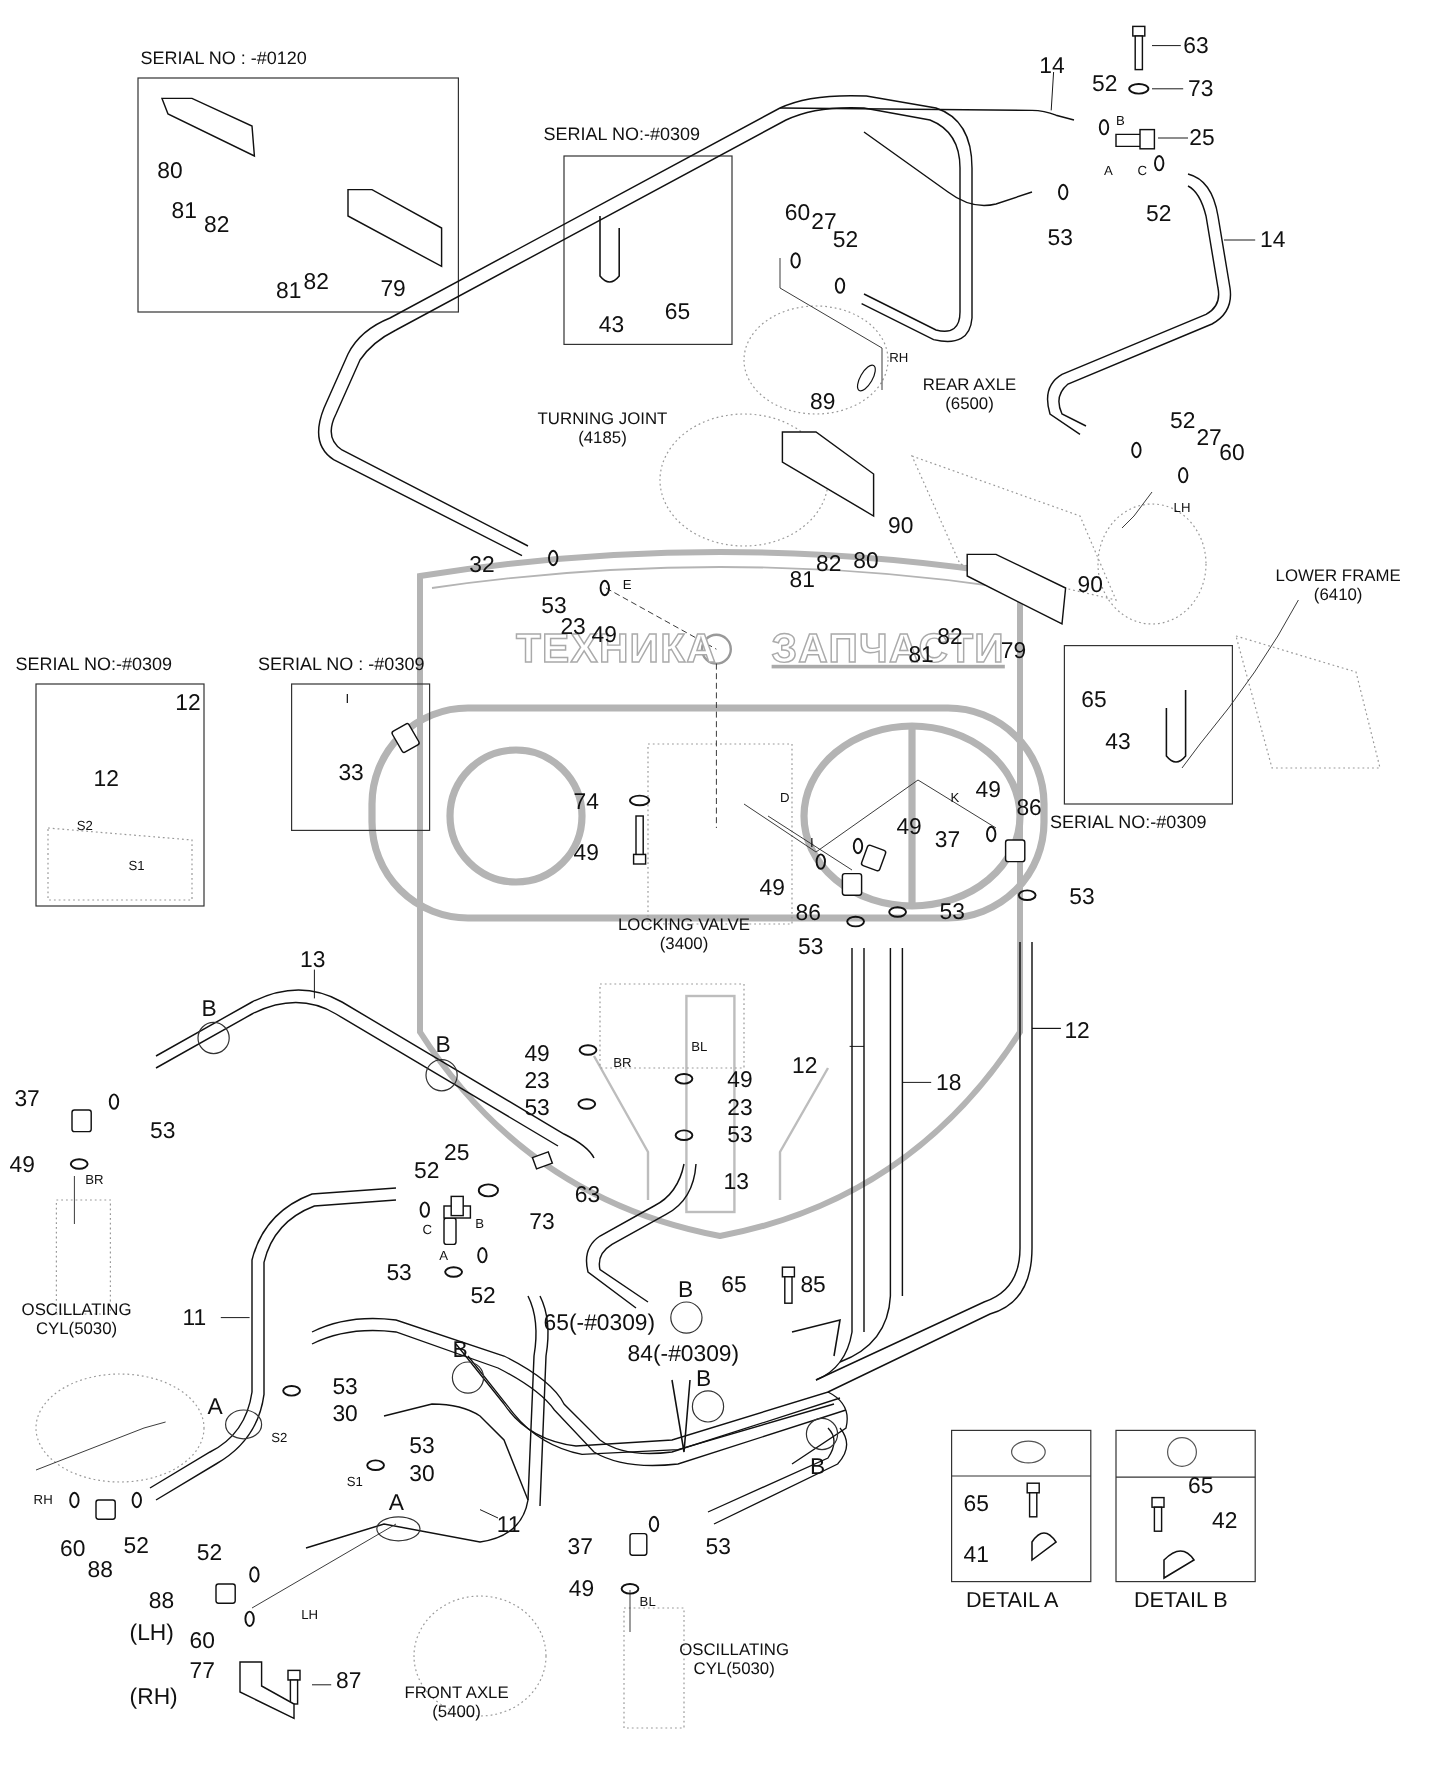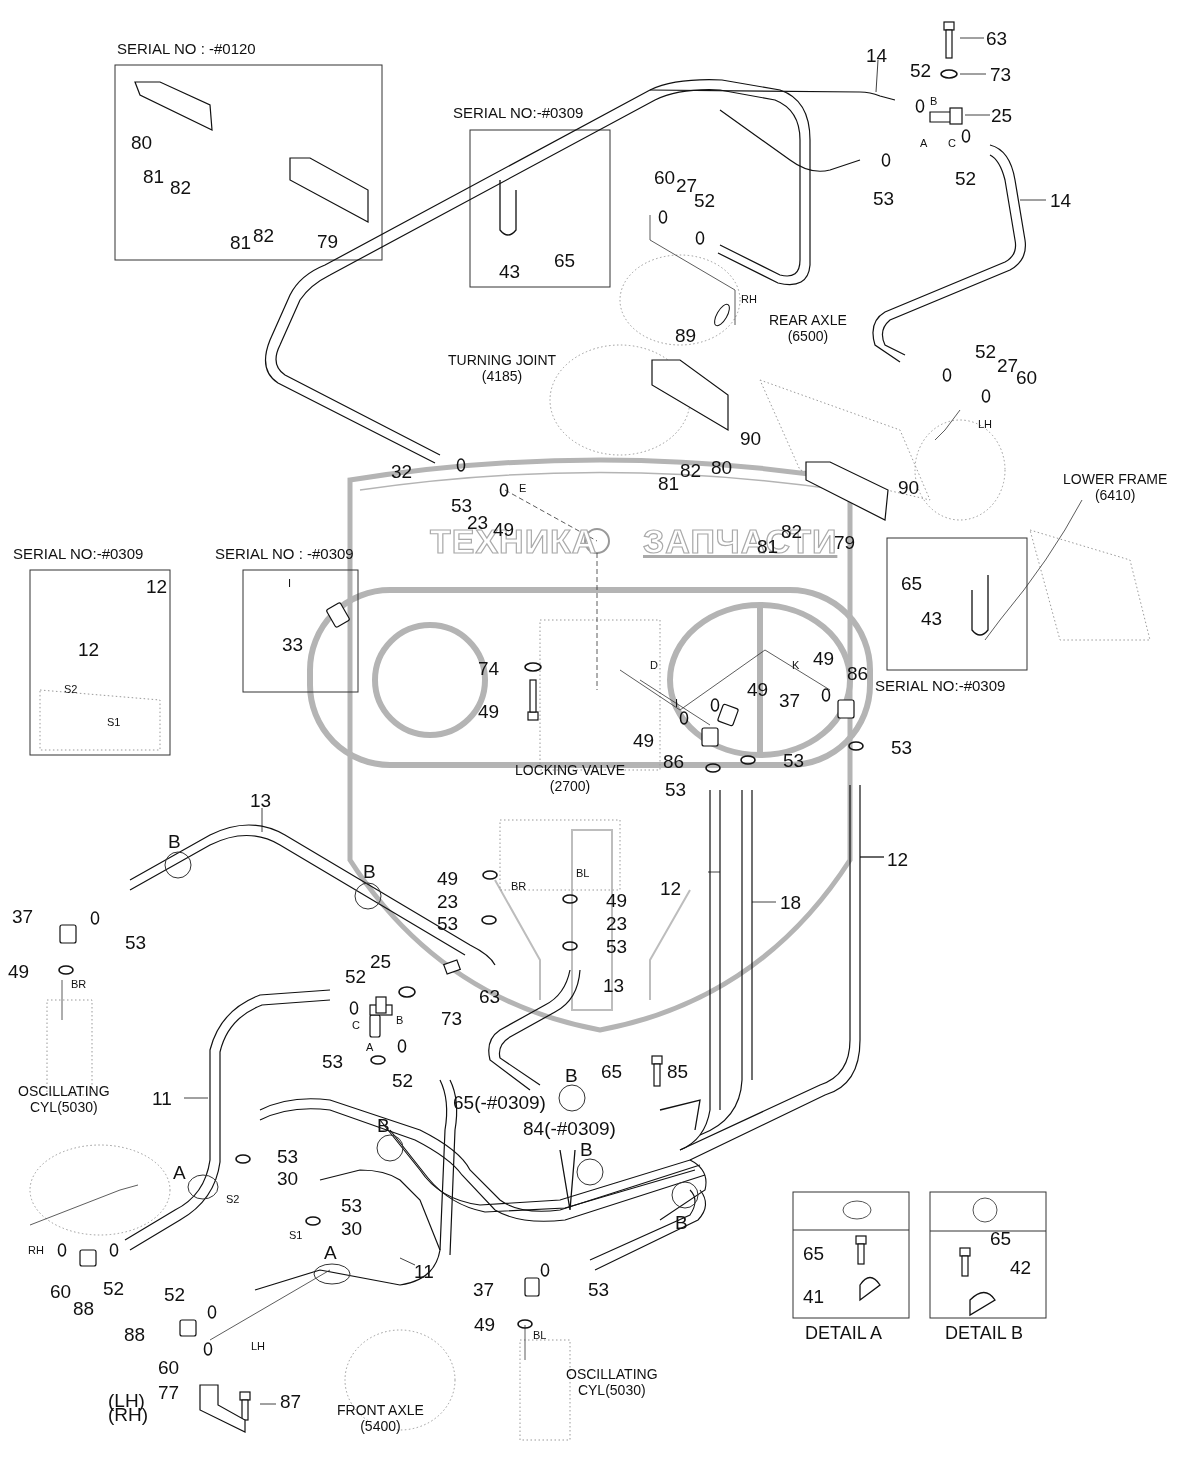--- a/index.html
+++ b/index.html
@@ -272,35 +272,35 @@
 <div class="lbl" style="left:78px;top:640px;">12</div>
 <div class="small" style="left:64px;top:684px;">S2</div>
 <div class="small" style="left:107px;top:717px;">S1</div>
 
 <div class="lbl" style="left:282px;top:635px;">33</div>
 <div class="small" style="left:288px;top:578px;">I</div>
 
 <div class="lbl" style="left:901px;top:574px;">65</div>
 <div class="lbl" style="left:921px;top:609px;">43</div>
 
-<div class="cap" style="left:448px;top:352px;">
+<div class="cap" style="left:448px;top:340px;">
   <div>TURNING JOINT</div>
   <div>(4185)</div>
 </div>
 <div class="cap" style="left:769px;top:312px;">
   <div>REAR AXLE</div>
   <div>(6500)</div>
 </div>
 <div class="cap" style="left:1063px;top:471px;">
   <div>LOWER FRAME</div>
   <div>(6410)</div>
 </div>
 <div class="cap" style="left:515px;top:762px;">
   <div>LOCKING VALVE</div>
-  <div>(2700)</div>
+  <div>(3400)</div>
 </div>
 <div class="cap" style="left:18px;top:1083px;">
   <div>OSCILLATING</div>
   <div>CYL(5030)</div>
 </div>
 <div class="cap" style="left:566px;top:1366px;">
   <div>OSCILLATING</div>
   <div>CYL(5030)</div>
 </div>
 <div class="cap" style="left:337px;top:1402px;">
@@ -420,16 +420,16 @@
 <div class="lbl" style="left:103px;top:1279px;">52</div>
 <div class="lbl" style="left:164px;top:1285px;">52</div>
 <div class="lbl" style="left:124px;top:1325px;">88</div>
 <div class="lbl" style="left:158px;top:1358px;">60</div>
 <div class="lbl" style="left:158px;top:1383px;">77</div>
 <div class="lbl" style="left:158px;top:1485px;">83</div>
 <div class="lbl" style="left:280px;top:1392px;">87</div>
 <div class="lbl" style="left:473px;top:1280px;">37</div>
 <div class="lbl" style="left:588px;top:1280px;">53</div>
 <div class="lbl" style="left:474px;top:1315px;">49</div>
-<div class="lbl" style="left:108px;top:1391px;">(LH)</div>
+<div class="lbl" style="left:108px;top:1352px;">(LH)</div>
 <div class="lbl" style="left:108px;top:1405px;">(RH)</div>
 
 </div>
 
 </body></html>

